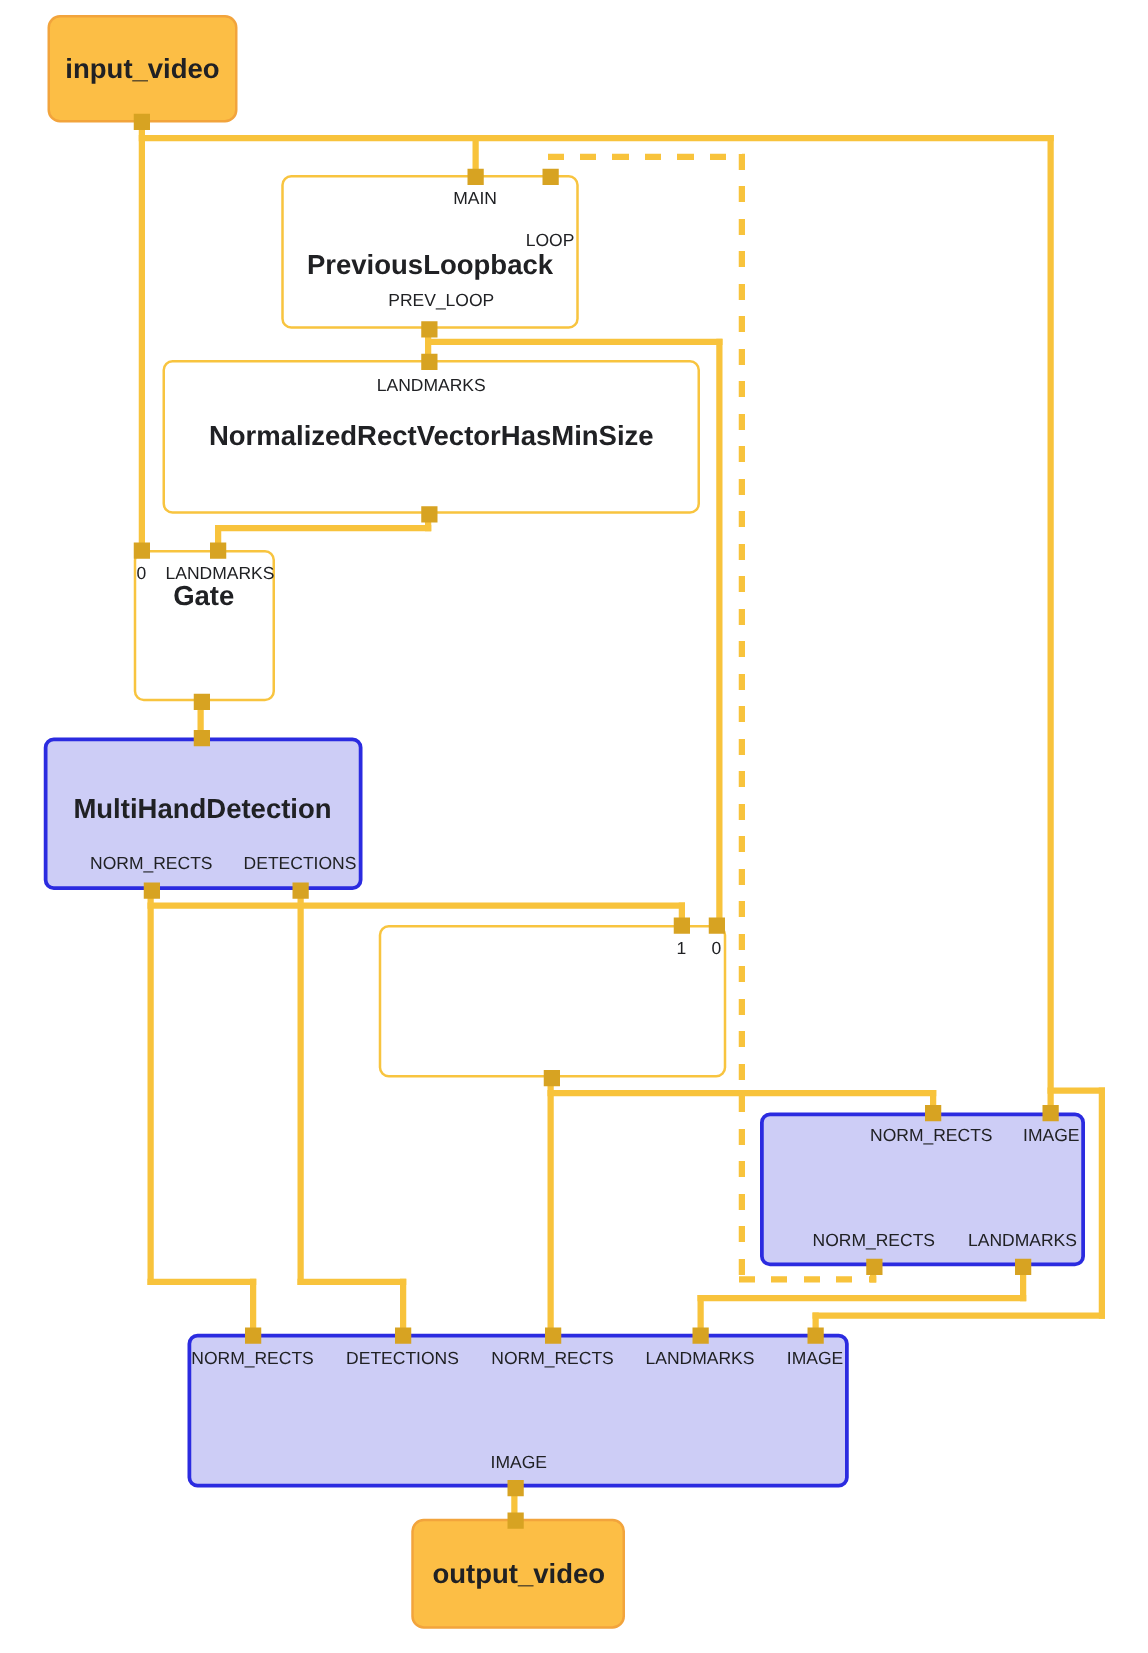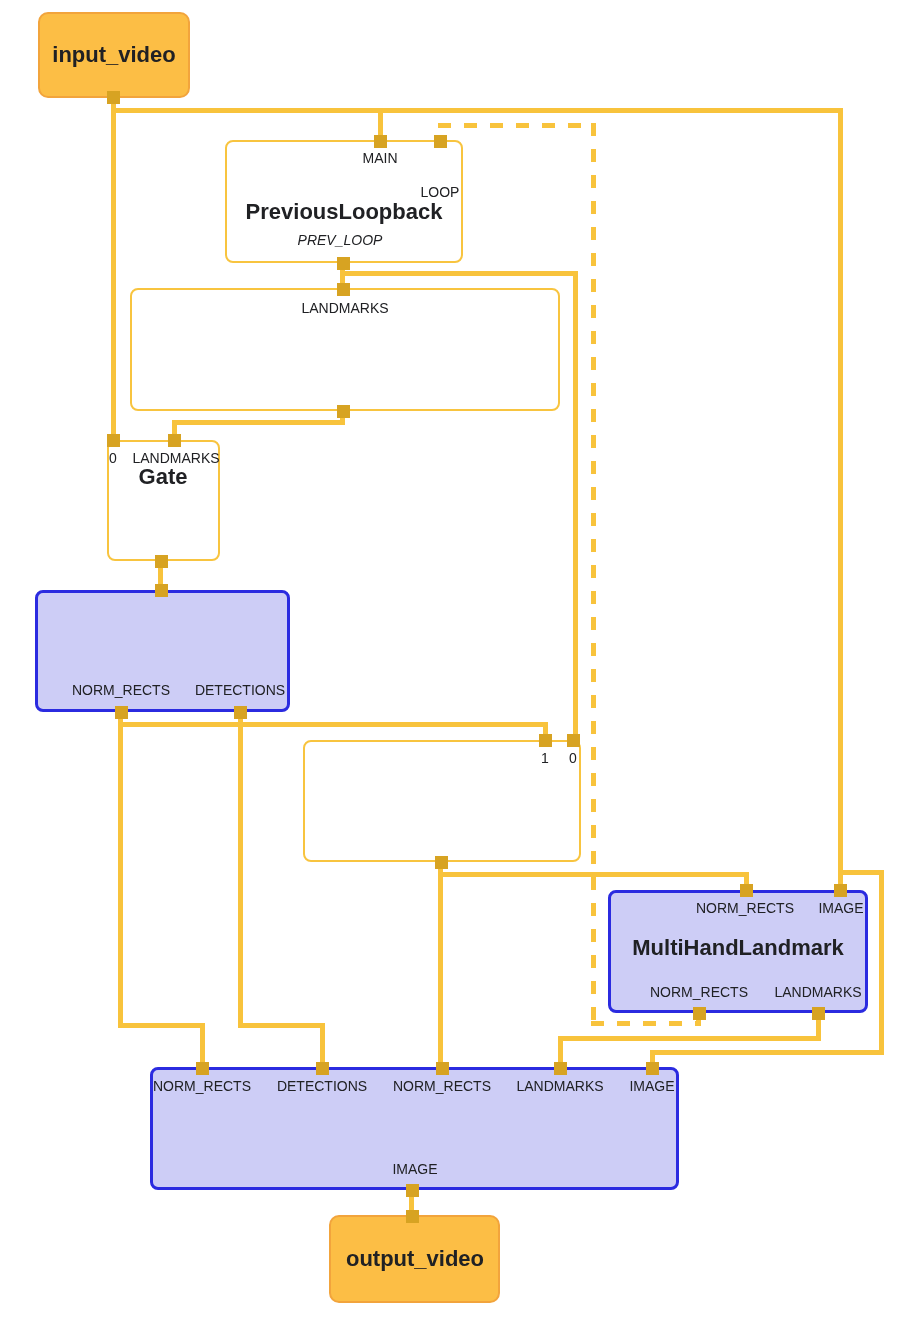--- a/index.html
+++ b/index.html
@@ -66,35 +66,36 @@
     <div class="edge solid" style="left: 696px; top: 1013px; width: 5px; height: 13px;"></div>
     <div class="edge dash-h" style="left: 438px; top: 123px; width: 158px; height: 5px;"></div>
     <div class="edge dash-v" style="left: 591px; top: 123px; width: 5px; height: 903px;"></div>
     <div class="edge dash-h" style="left: 591px; top: 1021px; width: 110px; height: 5px;"></div>
     <div class="node stream" style="left: 38px; top: 12px; width: 152px; height: 86px;"></div>
     <div class="ntitle" style="left: 114px; top: 55px;">input_video</div>
     <div class="node calculator" style="left: 225px; top: 140px; width: 238px; height: 123px;"></div>
     <div class="ntitle" style="left: 344px; top: 212px;">PreviousLoopback</div>
     <div class="plabel" style="left: 380px; top: 158px;">MAIN</div>
     <div class="plabel" style="left: 440px; top: 148px; margin-top: 44px;">LOOP</div>
-    <div class="plabel" style="left: 340px; top: 240px; font-style: italic;">PREV_LOOP</div>
+    <div class="plabel" style="left: 353px; top: 240px;">PREV_LOOP</div>
     <div class="node calculator" style="left: 130px; top: 288px; width: 430px; height: 123px;"></div>
+    <div class="ntitle" style="left: 345px; top: 349px;">NormalizedRectVectorHasMinSize</div>
     <div class="plabel" style="left: 345px; top: 308px;">LANDMARKS</div>
     <div class="node calculator" style="left: 107px; top: 440px; width: 113px; height: 121px;"></div>
     <div class="ntitle" style="left: 163px; top: 477px;">Gate</div>
     <div class="plabel" style="left: 113px; top: 458px;">0</div>
     <div class="plabel" style="left: 176px; top: 458px;">LANDMARKS</div>
     <div class="node subgraph" style="left: 35px; top: 590px; width: 255px; height: 122px;"></div>
+    <div class="ntitle" style="left: 162px; top: 647px;">MultiHandDetection</div>
     <div class="plabel" style="left: 121px; top: 690px;">NORM_RECTS</div>
     <div class="plabel" style="left: 240px; top: 690px;">DETECTIONS</div>
     <div class="node calculator" style="left: 303px; top: 740px; width: 278px; height: 122px;"></div>
     <div class="plabel" style="left: 545px; top: 758px;">1</div>
     <div class="plabel" style="left: 573px; top: 758px;">0</div>
     <div class="node subgraph" style="left: 608px; top: 890px; width: 260px; height: 123px;"></div>
-    <div class="ntitle" style="left: 738px; top: 948px;">MultiHandLandmark</div>
     <div class="plabel" style="left: 745px; top: 908px;">NORM_RECTS</div>
     <div class="plabel" style="left: 841px; top: 908px;">IMAGE</div>
     <div class="plabel" style="left: 699px; top: 992px;">NORM_RECTS</div>
     <div class="plabel" style="left: 818px; top: 992px;">LANDMARKS</div>
     <div class="node subgraph" style="left: 150px; top: 1067px; width: 529px; height: 123px;"></div>
     <div class="plabel" style="left: 202px; top: 1086px;">NORM_RECTS</div>
     <div class="plabel" style="left: 322px; top: 1086px;">DETECTIONS</div>
     <div class="plabel" style="left: 442px; top: 1086px;">NORM_RECTS</div>
     <div class="plabel" style="left: 560px; top: 1086px;">LANDMARKS</div>
     <div class="plabel" style="left: 652px; top: 1086px;">IMAGE</div>

